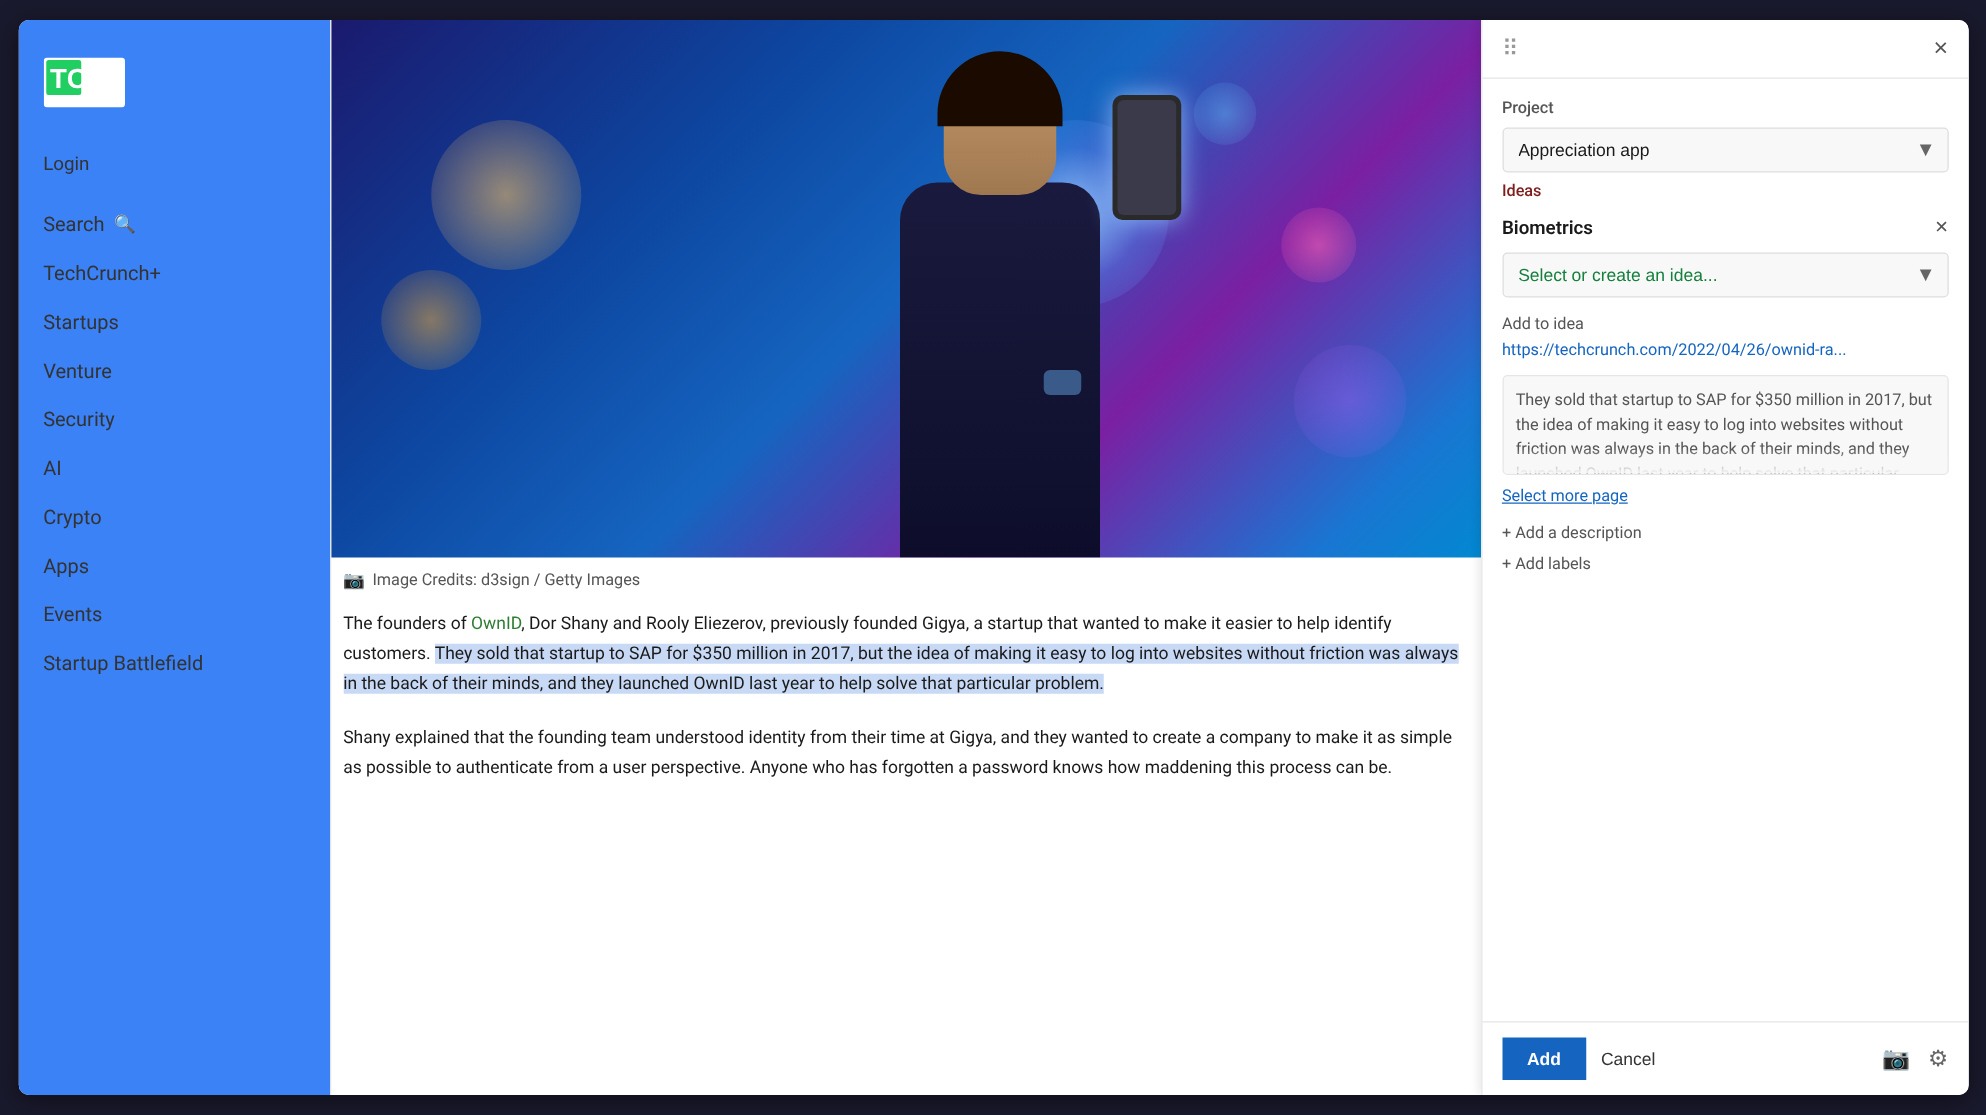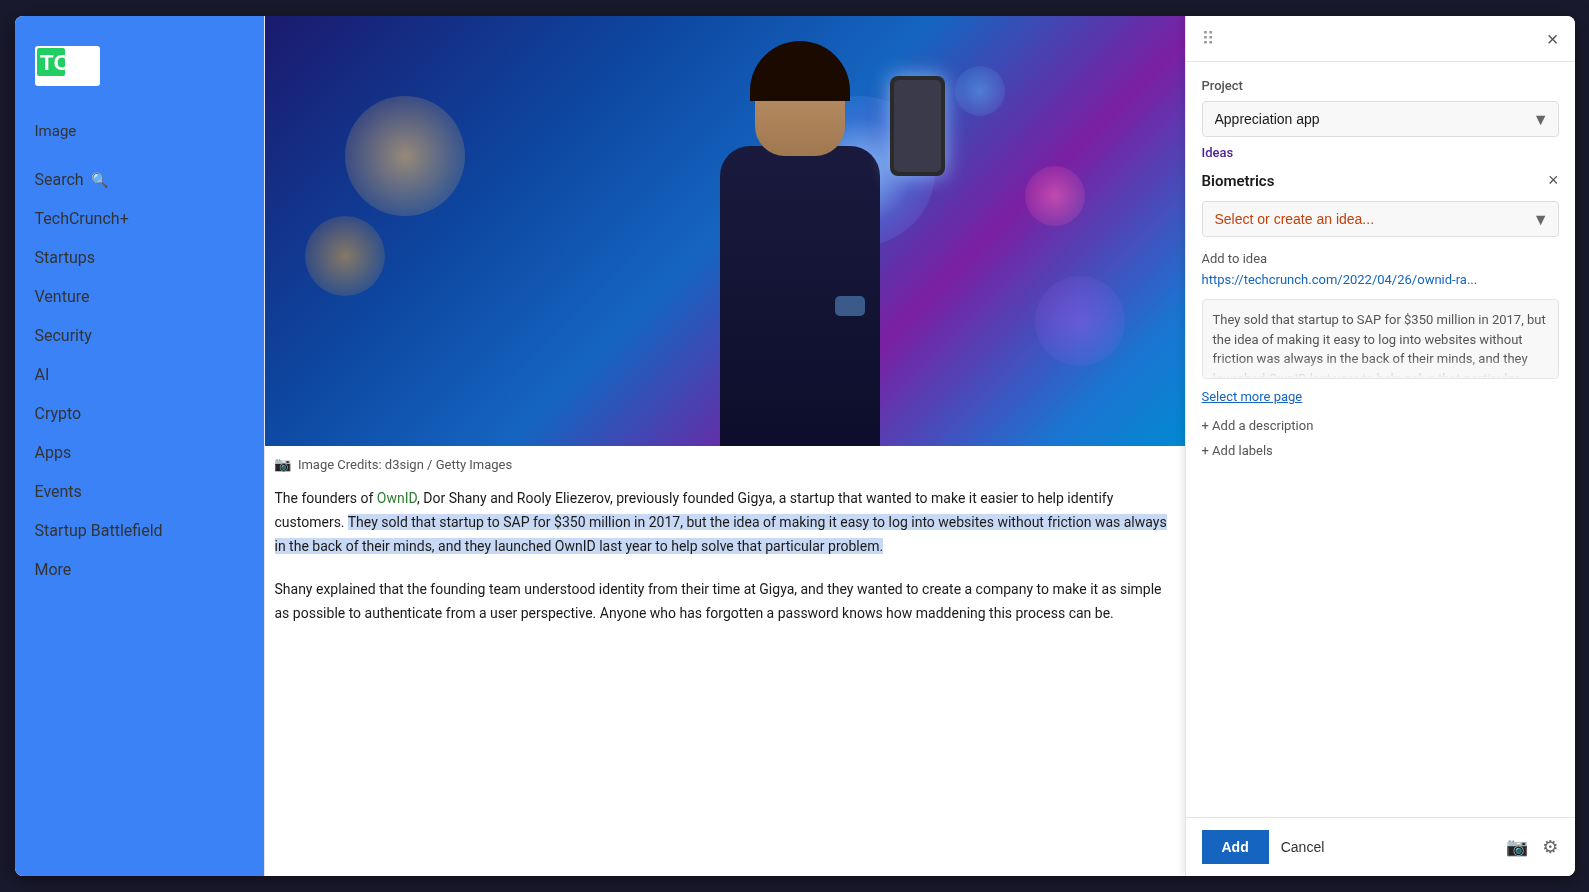--- a/index.html
+++ b/index.html
@@ -197,21 +197,21 @@
     }
     .ideas-section { margin-top: 4px; }
     .ideas-header {
       display: flex;
       align-items: center;
       justify-content: space-between;
       margin-bottom: 10px;
     }
     .ideas-title {
       font-size: 13px;
-      color: #4c1d95;
+      color: #7f1d1d;
       font-weight: 500;
     }
     .ideas-tag {
       font-size: 15px;
       font-weight: 600;
       color: #1a1a1a;
       display: flex;
       align-items: center;
       justify-content: space-between;
       margin-bottom: 10px;
@@ -329,21 +329,21 @@
       <div class="logo-area">
         <div class="tc-logo">
           <svg viewBox="0 0 65 40" fill="none" xmlns="http://www.w3.org/2000/svg">
             <rect width="65" height="40" rx="3" fill="white"></rect>
             <rect x="2" y="2" width="28" height="28" rx="2" fill="#21CE61"></rect>
             <text x="5" y="24" font-size="22" font-weight="900" fill="white" font-family="Arial Black, sans-serif">TC</text>
           </svg>
         </div>
       </div>
 
-      <div class="login-link">Image</div>
+      <div class="login-link">Login</div>
 
       <nav>
         <div class="nav-item search-item">
           <span>Search</span>
           <span style="font-size:14px;">🔍</span>
         </div>
         <div class="nav-item">
           <span>TechCrunch+</span>
         </div>
         <div class="nav-item">
@@ -362,23 +362,20 @@
           <span>Crypto</span>
         </div>
         <div class="nav-item">
           <span>Apps</span>
         </div>
         <div class="nav-item">
           <span>Events</span>
         </div>
         <div class="nav-item">
           <span>Startup Battlefield</span>
-        </div>
-        <div class="nav-item">
-          <span>More</span>
         </div>
       </nav>
     </aside>
 
     <main class="main-content">
 
       <div class="article-image">
         <div class="article-image-inner">
 
           <div class="bokeh-light" style="width:120px;height:120px;background:radial-gradient(circle,rgba(255,200,100,0.8),transparent);top:80px;left:80px;"></div>
@@ -440,21 +437,21 @@
 
         <div class="ideas-section">
           <div class="ideas-header">
             <span class="ideas-title">Ideas</span>
           </div>
           <div class="ideas-tag">
             <span>Biometrics</span>
             <button class="tag-close">×</button>
           </div>
           <div class="select-wrapper">
-            <select class="select-field" style="color:#c2410c;">
+            <select class="select-field" style="color:#15803d;">
               <option value="">Select or create an idea...</option>
             </select>
             <span class="select-arrow">▼</span>
           </div>
         </div>
 
         <div style="margin-top:14px;">
           <div class="add-to-idea-label">Add to idea</div>
           <a href="#" class="idea-url">https://techcrunch.com/2022/04/26/ownid-ra...</a>
 

